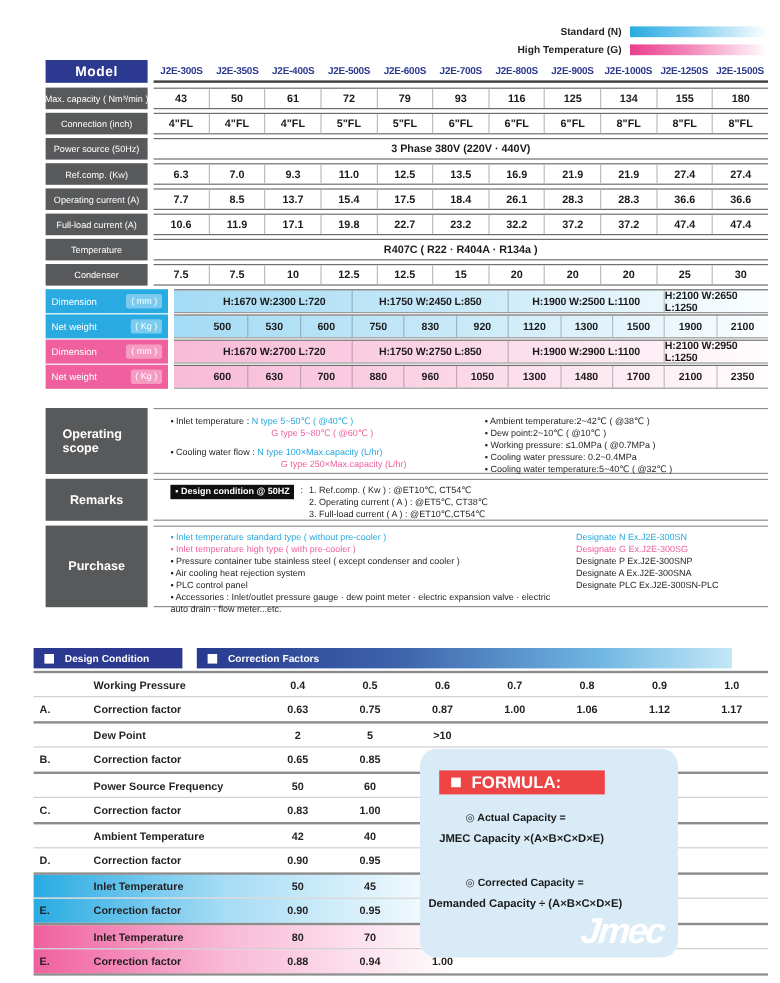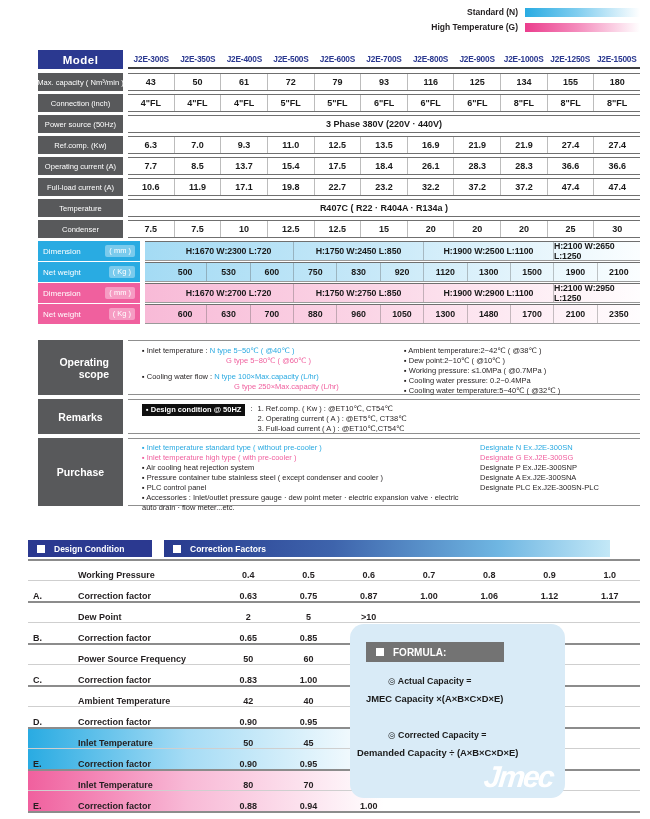--- a/index.html
+++ b/index.html
@@ -1,21 +1,21 @@
 <!DOCTYPE html>
 <html><head>
 <meta charset="utf-8">
 <style>
   html,body{margin:0;padding:0;}
   body{background:#fff;}
   #page{position:relative;width:650px;height:819px;background:#fff;overflow:hidden;
         font-family:"Liberation Sans","DejaVu Sans",sans-serif;color:#231F20;}
 
   
-  #legend{position:absolute;top:6px;left:0;width:640px;}
+  #legend{position:absolute;top:20px;left:0;width:640px;}
   .legend-row{display:flex;justify-content:flex-end;align-items:center;gap:7px;height:12px;margin-bottom:3px;}
   .legend-label{font-size:8.5px;font-weight:bold;}
   .legend-bar{width:115px;height:9px;}
   .bar-blue{background:linear-gradient(90deg,#29ABE2 0%,#7FCDEF 45%,#ffffff 100%);}
   .bar-pink{background:linear-gradient(90deg,#EB3D8D 0%,#F48BBC 45%,#ffffff 100%);}
 
   
   #spec-table{position:absolute;left:38px;top:50px;width:602px;}
   .spec-row{display:flex;align-items:stretch;}
   .spec-label{width:85px;flex:0 0 85px;background:#58595B;color:#fff;display:flex;
@@ -41,21 +41,21 @@
   .tinted-pink{background:linear-gradient(90deg,#F8BAD7 0%,#FBD5E6 45%,#FFFDFE 100%);}
   .tinted-blue .cell,.tinted-pink .cell{border-right:1px solid rgba(90,90,90,.35);font-size:8.8px;}
   .tinted-blue .cell:last-child,.tinted-pink .cell:last-child{border-right:none;}
   .group-cell{font-size:8px;letter-spacing:-.1px;}
   .pill{background:rgba(255,255,255,.38);border-radius:2px;font-size:7.5px;padding:0 4px;
         height:12px;line-height:12px;color:#fff;}
 
   
   .section-row{position:absolute;left:38px;width:602px;display:flex;align-items:stretch;}
   .section-label{width:85px;flex:0 0 85px;background:#58595B;color:#fff;font-weight:bold;font-size:10.5px;
-                 display:flex;align-items:center;justify-content:center;text-align:right;padding:0 14px;box-sizing:border-box;}
+                 display:flex;align-items:center;justify-content:center;text-align:left;padding:0 14px;box-sizing:border-box;}
   .section-content{flex:1;margin-left:5px;border-top:1px solid #8f8f8f;border-bottom:1px solid #8f8f8f;
                    font-size:7.5px;line-height:10px;position:relative;box-sizing:border-box;}
   #scope-row{top:340px;height:55px;}
   #remarks-row{top:399px;height:35px;}
   #purchase-row{top:438px;height:68px;}
   .c-blue{color:#29A9E1;}
   .c-pink{color:#F0609E;}
   .scope-cols{display:flex;padding-top:5px;}
   .scope-left{width:258px;padding-left:14px;}
   .scope-right{flex:1;padding-left:4px;}
@@ -69,35 +69,35 @@
 
   
   #correction{position:absolute;left:28px;top:540px;width:612px;}
   #corr-header{display:flex;height:17px;margin-bottom:2px;}
   .hdr-box{background:#2B3990;color:#fff;font-size:8.5px;font-weight:bold;display:flex;
            align-items:center;padding-left:9px;width:115px;}
   .hdr-bar{margin-left:12px;width:437px;display:flex;align-items:center;padding-left:9px;color:#fff;
            font-size:8.5px;font-weight:bold;
            background:linear-gradient(90deg,#283A8E 0%,#3E64AC 38%,#6FB6E2 75%,#C3E8F7 100%);}
   .sq{display:inline-block;width:8px;height:8px;background:#fff;margin-right:9px;flex:0 0 8px;}
-  .corr-row{display:flex;align-items:flex-end;height:21px;box-sizing:border-box;}
+  .corr-row{display:flex;align-items:center;height:21px;box-sizing:border-box;}
   .corr-letter{width:50px;flex:0 0 50px;padding-left:5px;font-size:9px;font-weight:bold;box-sizing:border-box;}
   .corr-label{width:140px;flex:0 0 140px;font-size:9px;font-weight:bold;}
   .corr-val{flex:1 1 0;text-align:center;font-size:9px;font-weight:bold;}
   .corr-row.param{border-top:2px solid #8c8c8c;}
   .corr-row.factor{border-top:1px solid #cfcfcf;}
   #corr-rows{border-bottom:2px solid #8c8c8c;}
   .corr-blue{background:linear-gradient(90deg,#29ABE2 0%,#A6DCF5 26%,#ffffff 58%);}
   .corr-pink{background:linear-gradient(90deg,#F0609E 0%,#F8B9D6 26%,#ffffff 58%);}
 
   
   #formula-box{position:absolute;left:350px;top:624px;width:215px;height:174px;background:#D9EBF7;
                border-radius:14px;z-index:5;}
-  #formula-header{position:absolute;left:16px;top:18px;width:138px;height:20px;background:#737373;color:#fff;
-                  display:flex;align-items:center;padding-left:10px;font-size:10px;font-weight:bold;box-sizing:border-box;}
+  #formula-header{position:absolute;left:16px;top:18px;width:138px;height:20px;background:#ef4444;color:#fff;
+                  display:flex;align-items:center;padding-left:10px;font-size:14px;font-weight:bold;box-sizing:border-box;}
   .formula-line{position:absolute;font-weight:bold;font-size:8.8px;color:#1a1a1a;white-space:nowrap;}
   #f-actual-label{left:38px;top:52px;}
   #f-actual-formula{left:16px;top:69px;font-size:9.4px;}
   #f-corrected-label{left:38px;top:106px;}
   #f-corrected-formula{left:7px;top:123px;font-size:9.4px;}
   #jmec-logo{position:absolute;right:12px;bottom:4px;color:#fff;font-size:30px;font-weight:bold;
              font-style:italic;letter-spacing:-2px;transform:skewX(-6deg);}
 </style>
 </head>
 <body>
@@ -358,22 +358,22 @@
       </div>
     </div>
   </div>
 
   <div class="section-row" id="purchase-row">
     <div class="section-label">Purchase</div>
     <div class="section-content">
       <div class="purchase-left">
         <div class="c-blue">▪ Inlet temperature standard type ( without pre-cooler )</div>
         <div class="c-pink">▪ Inlet temperature high type  ( with pre-cooler )</div>
+        <div>▪ Pressure container tube stainless steel ( except condenser and cooler )</div>
         <div>▪ Air cooling heat rejection system</div>
-        <div>▪ Pressure container tube stainless steel ( except condenser and cooler )</div>
         <div>▪ PLC control panel</div>
         <div>▪ Accessories : Inlet/outlet pressure gauge · dew point meter · electric expansion valve · electric auto drain · flow meter...etc.</div>
       </div>
       <div class="purchase-right">
         <div class="c-blue">Designate N  Ex.J2E-300SN</div>
         <div class="c-pink">Designate G  Ex.J2E-300SG</div>
         <div>Designate P  Ex.J2E-300SNP</div>
         <div>Designate A  Ex.J2E-300SNA</div>
         <div>Designate PLC  Ex.J2E-300SN-PLC</div>
       </div>

